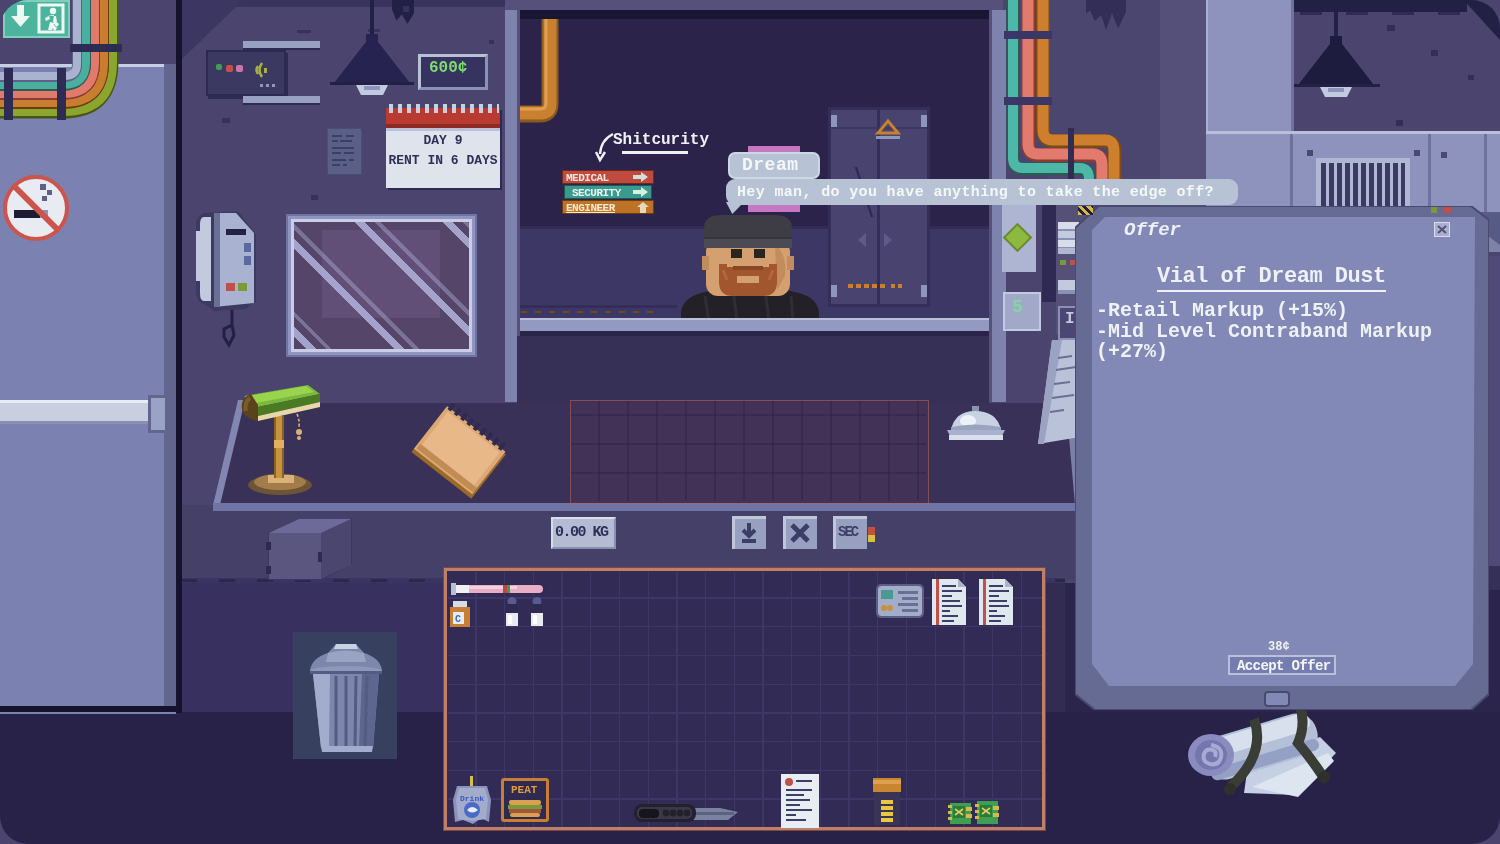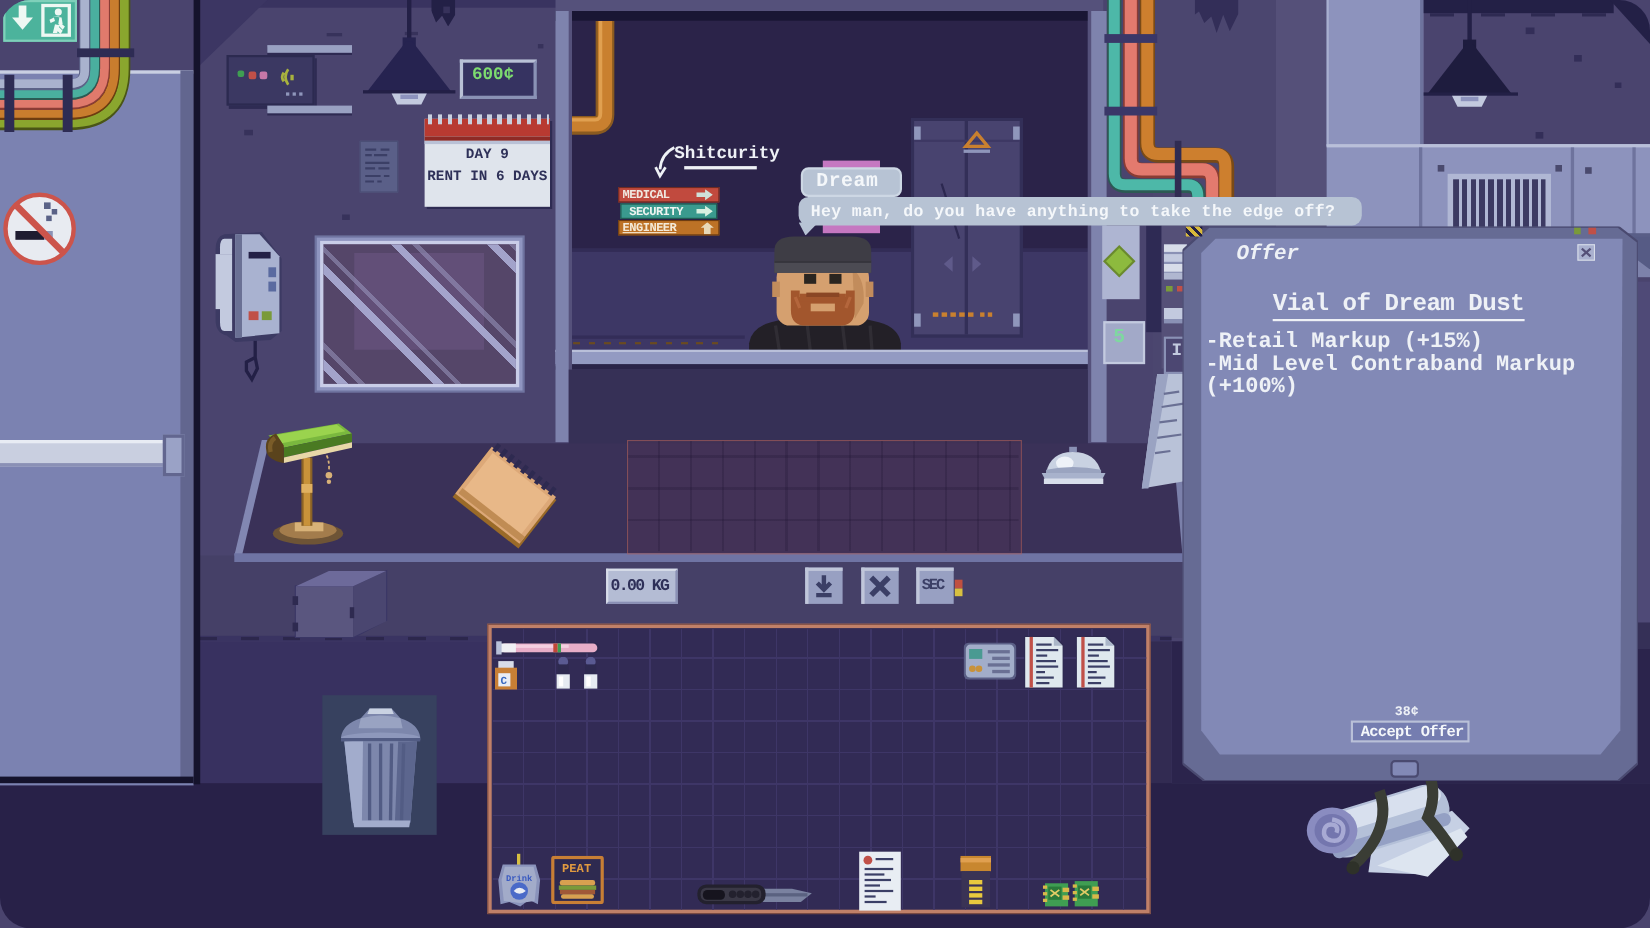--- a/index.html
+++ b/index.html
@@ -761,20 +761,20 @@
         <path d="M3 3 L11 10 M11 3 L3 10" stroke="#555078" stroke-width="2"></path>
       </svg>
 </div>
 
 <div class="abs px" style="left:1157px;top:264px;font-size:22px;letter-spacing:-0.5px;color:#eef1f6;border-bottom:2px solid #eef1f6;padding-bottom:1px;">Vial of Dream Dust</div>
 
 <div class="abs px" style="left:1096px;top:299px;font-size:20px;color:#eef1f6;">-Retail Markup (+15%)</div>
 
 <div class="abs px" style="left:1096px;top:320px;font-size:20px;color:#eef1f6;">-Mid Level Contraband Markup</div>
 
-<div class="abs px" style="left:1096px;top:340px;font-size:20px;color:#eef1f6;">(+100%)</div>
+<div class="abs px" style="left:1096px;top:340px;font-size:20px;color:#eef1f6;">(+27%)</div>
 
 <div class="abs px" style="left:1268px;top:640px;font-size:12px;color:#eef1f6;">38¢</div>
 
 <div class="abs" style="left:1228px;top:655px;width:108px;height:20px;background:#757db0;border:2px solid #b9c0d8;box-sizing:border-box;"></div>
 <div class="abs px" style="left:1237px;top:658px;font-size:14px;letter-spacing:-0.6px;color:#f4f7fa;">Accept Offer</div>
 
 </div>
 
 </body></html>

